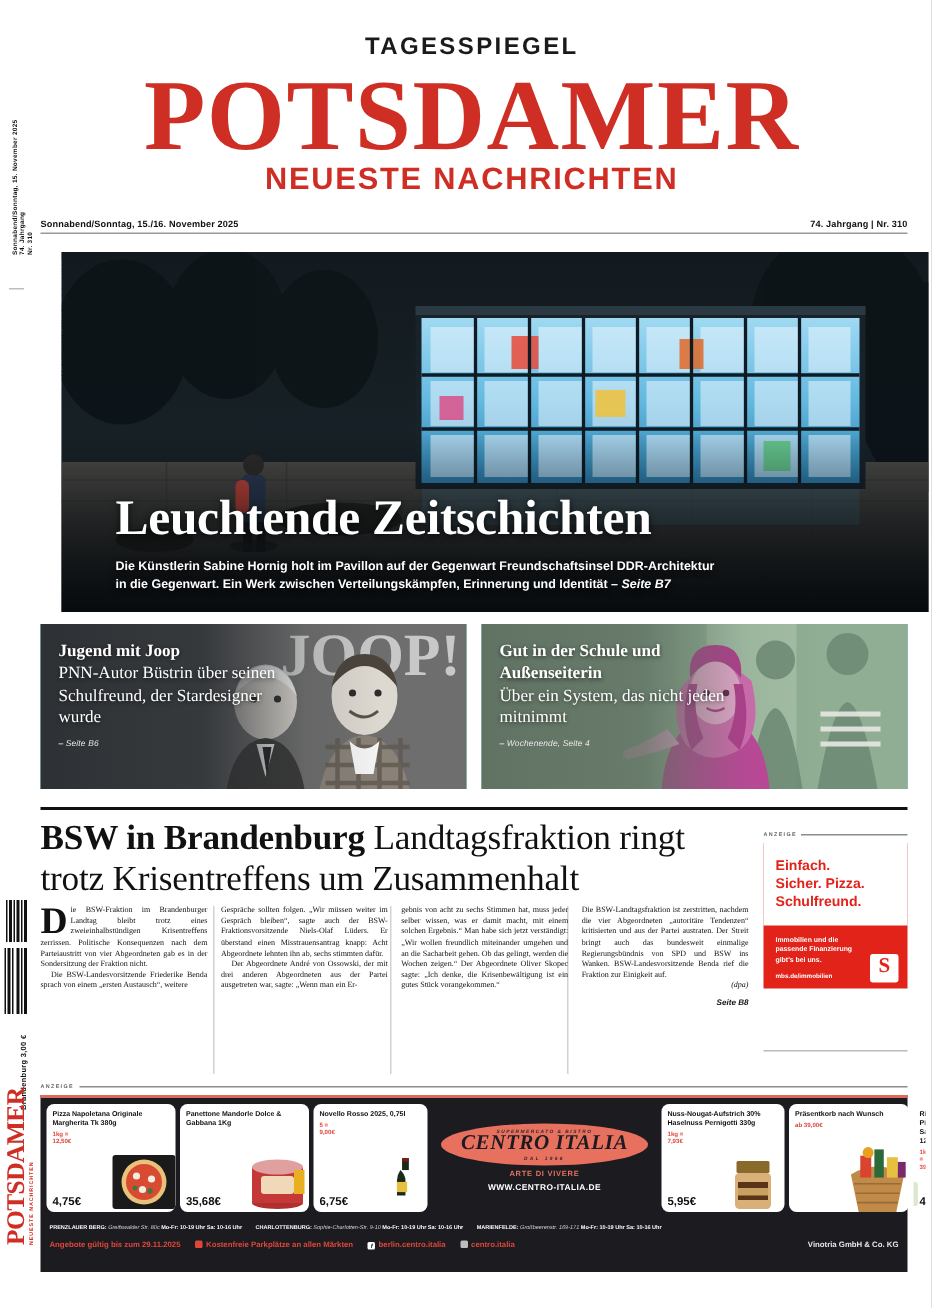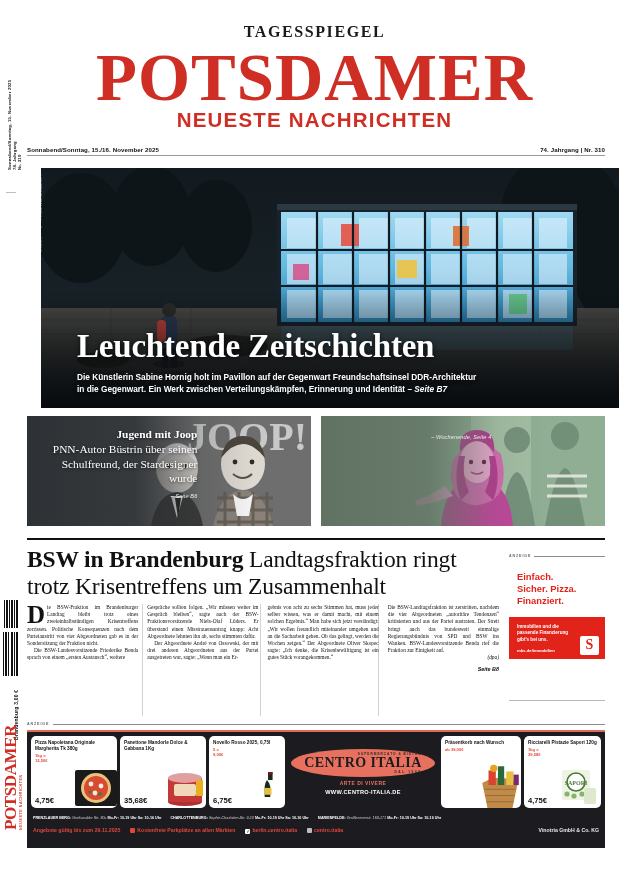--- a/index.html
+++ b/index.html
@@ -23,21 +23,21 @@
   .spine-logo{
     position:absolute;left:2px;top:830px;transform-origin:left top;transform:rotate(-90deg);
     white-space:nowrap;font-family:"Liberation Serif",serif;font-weight:bold;
     font-size:17px;color:#cf2e24;letter-spacing:-0.4px;line-height:1;
   }
   .spine-logo small{display:block;font-size:3.6px;letter-spacing:.6px;font-family:"Liberation Sans",sans-serif;margin-top:1px;}
 
   
   .masthead{position:absolute;left:22px;top:24px;width:585px;text-align:center;}
   .ts-word{
-    font-family:Liberation Serif, serif;font-weight:bold;font-size:16px;
+    font-family:Liberation Sans, sans-serif;font-weight:bold;font-size:16px;
     letter-spacing:1.6px;color:#1a1a1a;line-height:1;
   }
   .pots-word{
     font-family:"Liberation Serif",serif;font-weight:bold;font-size:67px;
     color:#cf2e24;line-height:.96;letter-spacing:1px;margin-top:5px;
   }
   .nn-word{
     font-family:"Liberation Sans",sans-serif;font-weight:bold;font-size:20.5px;
     letter-spacing:1.2px;color:#cf2e24;line-height:1;margin-top:1px;
   }
@@ -65,21 +65,21 @@
     text-shadow:0 1px 5px rgba(0,0,0,.75);
   }
   .hero-sub{
     margin-top:7px;font-size:8.3px;font-weight:bold;color:#fff;line-height:1.52;
     text-shadow:0 1px 4px rgba(0,0,0,.8);max-width:540px;
   }
   .hero-sub em{font-style:italic;}
 
   
   .teasers{position:absolute;left:27px;top:416px;width:578px;height:110px;display:flex;gap:10px;}
-  .teaser{position:relative;flex:1;overflow:hidden;background:#0f766e;text-align:right;}
+  .teaser{position:relative;flex:1;overflow:hidden;background:#0f766e;}
   .teaser-img{position:absolute;inset:0;}
   .teaser-veil{position:absolute;inset:0;
     background:linear-gradient(to right,rgba(40,44,48,.92) 0%,rgba(40,44,48,.80) 38%,rgba(40,44,48,.12) 62%,rgba(40,44,48,0) 80%);}
   .teaser-veil.gr{background:linear-gradient(to right,rgba(92,108,94,.90) 0%,rgba(92,108,94,.76) 38%,rgba(92,108,94,.10) 62%,rgba(92,108,94,0) 80%);}
   .teaser-txt{position:absolute;left:12px;top:11px;right:40%;z-index:4;}
   .teaser-title{
     font-family:"Liberation Serif",serif;font-weight:bold;color:#fff;
     font-size:11.4px;line-height:1.30;text-shadow:0 1px 3px rgba(0,0,0,.6);
   }
   .teaser-title .reg{font-weight:normal;}
@@ -133,21 +133,21 @@
   .bot-label .ln{flex:1;height:1px;background:#8c8c8c;}
   .adstrip{position:absolute;left:27px;top:730px;width:578px;height:82px;
     background:#1c1c20;border-top:2px solid #e06a5a;display:flex;padding:4px;box-sizing:border-box;gap:3px;}
   .tile{background:#ffffff;border-radius:5px;position:relative;overflow:hidden;padding:4px 4px 0 4px;box-sizing:border-box;}
   .tile .t-name{font-size:4.7px;font-weight:bold;color:#111;line-height:1.26;position:relative;z-index:3;}
   .tile .t-unit{font-size:4.1px;font-weight:bold;color:#e0463a;line-height:1.25;margin-top:1px;position:relative;z-index:3;}
   .tile .t-price{position:absolute;left:4px;bottom:3px;font-size:7.6px;font-weight:bold;color:#111;z-index:3;}
   .tile .t-prod{position:absolute;right:-2px;bottom:0;width:46px;height:46px;z-index:1;}
   .brand{flex:0 0 150px;background:#1c1c20;display:flex;flex-direction:column;
     align-items:center;justify-content:center;gap:3px;}
-  .brand-badge{background:#e8705f;border-radius:50%/50%;padding:3px 13px;text-align:right;}
+  .brand-badge{background:#e8705f;border-radius:50%/50%;padding:3px 13px;text-align:center;font-style:italic;}
   .brand-badge .sm{font-size:3.2px;letter-spacing:1px;color:#2a2a2a;font-weight:bold;}
   .brand-badge .big{font-family:"Liberation Serif",serif;font-weight:bold;font-size:14px;color:#1c1c20;line-height:1;letter-spacing:.4px;}
   .brand-badge .dal{font-size:3.2px;letter-spacing:1.6px;color:#2a2a2a;font-weight:bold;}
   .brand .arte{font-size:5px;font-weight:bold;color:#e8705f;letter-spacing:.5px;}
   .brand .www{font-size:5.6px;font-weight:bold;color:#fff;letter-spacing:.3px;}
 
   .footstrip{position:absolute;left:27px;top:812px;width:578px;height:36px;
     background:#1c1c20;box-sizing:border-box;padding:4px 6px;}
   .foot-row1{display:flex;gap:9px;font-size:3.7px;color:#e7e7e7;line-height:1.35;flex-wrap:nowrap;}
   .foot-row1 b{color:#fff;font-weight:bold;}
@@ -387,20 +387,24 @@
           <path d="M174 40 q6 26 -2 44 l-8 -8 q8 -18 4 -36z" fill="#b33a8e"></path>
           <circle cx="150" cy="46" r="2.2" fill="#5c1f46"></circle>
             <circle cx="163" cy="46" r="2.2" fill="#5c1f46"></circle>
           <path d="M150 56 q6 4 12 0" stroke="#a83a82" stroke-width="1.6" fill="none"></path>
 
           <path d="M124 70 q-16 10 -28 14 q-4 4 2 6 q18 -4 34 -10z" fill="#e9a9cf"></path>
         </g>
       </svg>
       <div class="teaser-veil gr"></div>
       <div class="teaser-txt">
+        <div class="teaser-title">
+          <span>Gut in der Schule und Außenseiterin</span><br>
+          <span class="reg">Über ein System, das nicht jeden mitnimmt</span>
+        </div>
         <div class="teaser-ref">– Wochenende, Seite 4</div>
       </div>
     </div>
   </div>
 
   <div class="rule-top"></div>
 
   <div class="art-head">
     <b>BSW in Brandenburg</b><span> Landtagsfraktion ringt trotz Krisentreffens um Zusammenhalt</span>
   </div>
@@ -434,21 +438,21 @@
 
   <div class="ad-right">
     <div class="ad-label">
       <span>ANZEIGE</span>
       <span class="ln"></span>
     </div>
     <div class="ad-box">
       <div class="ad-white">
         <div>Einfach.</div>
         <div>Sicher. Pizza.</div>
-        <div>Finanziert.</div>
+        <div>Schulfreund.</div>
       </div>
       <div class="ad-red">
         <p>Immobilien und die passende Finanzierung gibt's bei uns.</p>
         <div class="ad-url">mbs.de/immobilien</div>
         <div class="sparkasse-s">
           <b>S</b>
         </div>
       </div>
     </div>
   </div>
@@ -507,20 +511,32 @@
     <div class="brand">
       <div class="brand-badge">
         <div class="sm">SUPERMERCATO &amp; BISTRO</div>
         <div class="big">CENTRO ITALIA</div>
         <div class="dal">DAL 1968</div>
       </div>
       <div class="arte">ARTE DI VIVERE</div>
       <div class="www">WWW.CENTRO-ITALIA.DE</div>
     </div>
 
+    <div class="tile" style="flex:0 0 82px;">
+      <div class="t-name">Nuss-Nougat-Aufstrich 30% Haselnuss Pernigotti 330g</div>
+      <div class="t-unit" style="white-space:pre-line;">1kg =
+7,93€</div>
+      <svg class="t-prod" viewBox="0 0 46 46">
+        <rect x="12" y="12" width="22" height="8" rx="1" fill="#8a6a2a"></rect>
+        <rect x="11" y="20" width="24" height="24" rx="3" fill="#d8b078"></rect>
+        <rect x="13" y="26" width="20" height="12" fill="#5a3418"></rect>
+        <rect x="13" y="30" width="20" height="5" fill="#c8a060"></rect>
+      </svg>
+      <div class="t-price">5,95€</div>
+    </div>
 
     <div class="tile" style="flex:0 0 80px;">
       <div class="t-name">Präsentkorb nach Wunsch</div>
       <div class="t-unit">ab 39,00€</div>
       <svg class="t-prod" viewBox="0 0 46 46" style="width:54px;height:48px;right:-6px;">
         <path d="M6 22 q17 -10 34 0 l-5 24 h-24z" fill="#c08a48"></path>
         <g stroke="#8a5e2a" stroke-width="1" opacity=".7">
             <path d="M8 28 H38 M9 34 H37 M10 40 H36"></path>
           </g>
         <rect x="12" y="10" width="7" height="14" fill="#d9432f"></rect>

